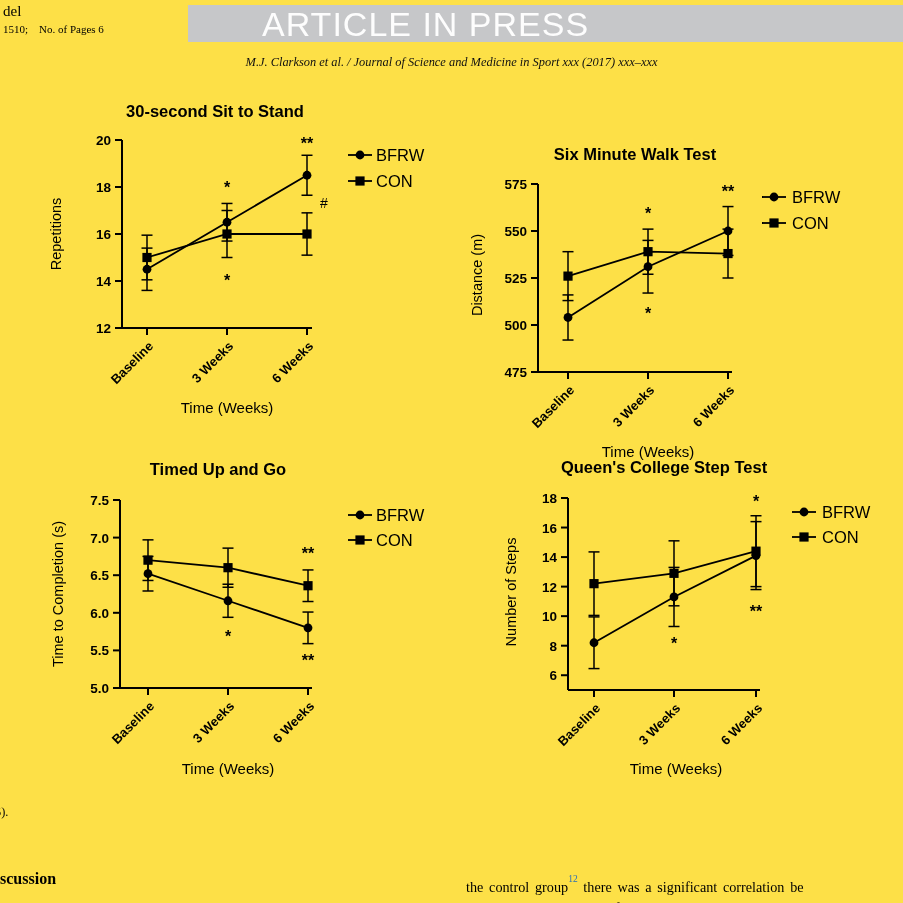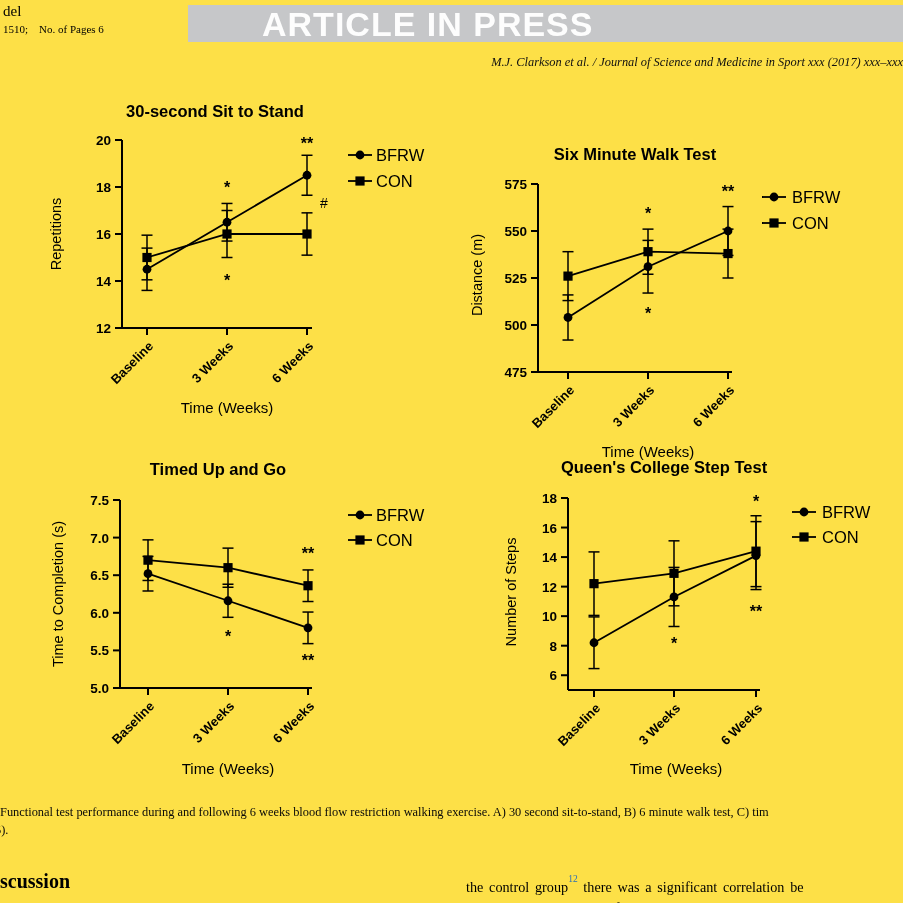--- a/index.html
+++ b/index.html
@@ -4,31 +4,31 @@
 <style>
   html,body{margin:0;padding:0;background:#fff;}
   .page{position:relative;width:903px;height:903px;overflow:hidden;background:#fde047;
         font-family:"Liberation Serif",serif;color:#000;}
   
   .gmodel{position:absolute;left:3px;top:3px;line-height:1.15;}
   .gmodel-l1{font-size:15px;}
   .gmodel-l2{font-size:11px;margin-top:3px;white-space:pre;}
   .banner{position:absolute;left:188px;top:5px;width:715px;height:37px;}
   .banner-text{position:absolute;left:74px;top:0px;font-family:"Liberation Sans",sans-serif;
-        font-weight:bold;font-size:34px;letter-spacing:1px;color:#fdfdfd;white-space:nowrap;}
-  .citation{position:absolute;left:0;top:55px;width:903px;text-align:right;
+        font-weight:normal;font-size:34px;letter-spacing:1px;color:#fdfdfd;white-space:nowrap;}
+  .citation{position:absolute;left:0;top:55px;width:903px;text-align:center;
         font-style:italic;font-size:12.4px;color:#101010;}
   
   figure{margin:0;padding:0;position:absolute;}
   
   .caption{position:absolute;left:0;top:803px;width:903px;font-size:12.4px;line-height:18.4px;color:#080808;}
   .caption div{white-space:nowrap;overflow:hidden;}
   .cap3{margin-left:-5px;}
   
-  .disc-head{position:absolute;left:0;top:870px;font-weight:bold;font-size:20px;}
+  .disc-head{position:absolute;left:0;top:870px;font-weight:bold;font-size:16px;}
   .disc-col{position:absolute;left:466px;top:873px;width:437px;overflow:hidden;
         font-size:14.2px;line-height:21.5px;}
   .disc-line{white-space:nowrap;word-spacing:2.2px;}
   .ref-sup{font-size:9.5px;position:relative;top:-4.5px;}
 </style>
 </head>
 <body>
 
 <div class="page">
 
@@ -326,21 +326,20 @@
         </g>
         <g>
           <line x1="316" y1="89" x2="340" y2="89" stroke="#000" stroke-width="1.8"></line>
           <rect x="323.4" y="84.4" width="9.2" height="9.2" fill="#000"></rect>
           <text x="346" y="94.5" font-family="&quot;Liberation Sans&quot;, sans-serif" font-size="16.5" fill="#000">CON</text>
         </g>
       </svg>
   </figure>
 
   <div class="caption">
-    <div class="cap1">Functional test performance during and following 6 weeks blood flow restriction walking exercise. A) 30 second sit-to-stand, B) 6 minute walk test, C) tim</div>
     <div class="cap3">5).</div>
   </div>
 
   <div class="disc-head">scussion</div>
 
   <div class="disc-col">
     <div class="disc-line"><span>the control group</span><sup class="ref-sup" style="color: rgb(42, 110, 181);">12</sup><span> there was a significant correlation be</span></div>
     <div class="disc-line">the increase in 6MW performance and the increase in the</div>
   </div>
 

